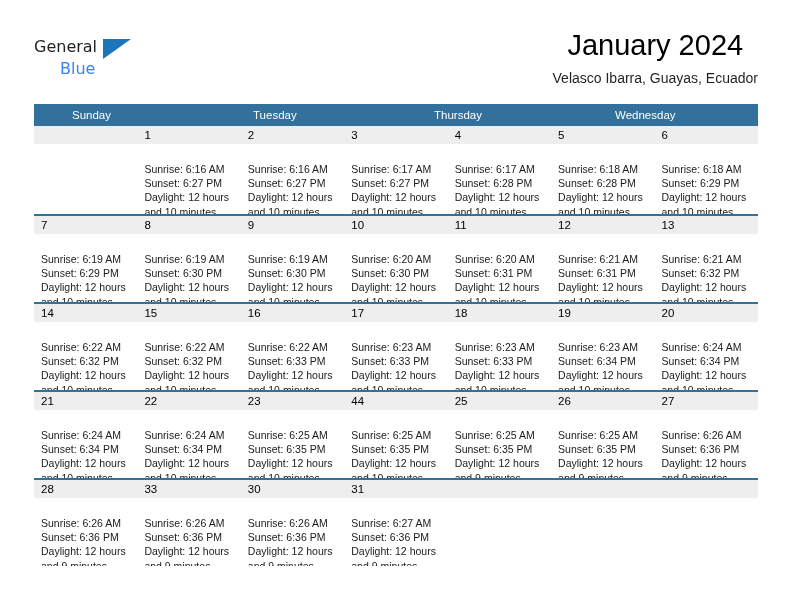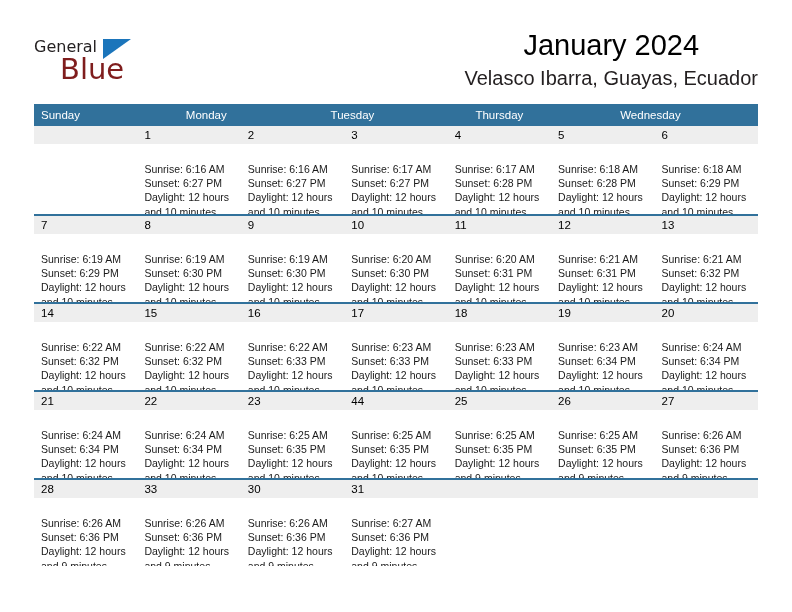--- a/index.html
+++ b/index.html
@@ -44,22 +44,22 @@
     letter-spacing: 0px;
     color: #231f20;
     line-height: 26px;
     font-family: "DejaVu Sans", sans-serif;
     font-weight: 400;
   }
   .brand-blue {
     position: absolute;
     left: 26px;
     top: 22px;
-    font-size: 29px;
-    color: #7f1d1d;
+    font-size: 16px;
+    color: #3b82f6;
     line-height: 26px;
     font-family: "DejaVu Sans", sans-serif;
     font-weight: 400;
   }
   .brand-tri {
     position: absolute;
     left: 69px;
     top: 5px;
     width: 0;
     height: 0;
@@ -75,21 +75,21 @@
   }
   .cal-title {
     font-size: 29px;
     font-weight: 400;
     color: #000000;
     line-height: 34px;
     white-space: nowrap;
   }
   .cal-subtitle {
     margin-top: 7px;
-    font-size: 20px;
+    font-size: 14px;
     font-weight: 400;
     color: #231f20;
     line-height: 18px;
     white-space: nowrap;
   }
 
   
   .calendar {
     position: absolute;
     left: 34px;
@@ -103,20 +103,21 @@
   }
   .dow {
     flex: 1 1 0;
     color: #ffffff;
     font-size: 11.5px;
     line-height: 22px;
     padding-left: 7px;
     box-sizing: border-box;
     overflow: hidden;
     white-space: nowrap;
+    margin-left: 31px;
   }
 
   .week {
     display: flex;
     border-top: 2px solid #31719b;
     height: 88px;
     box-sizing: border-box;
   }
   .week:first-of-type {
     border-top: none;
@@ -166,21 +167,20 @@
     <div class="title-block">
       <div class="cal-title">January 2024</div>
       <div class="cal-subtitle">Velasco Ibarra, Guayas, Ecuador</div>
     </div>
 
   </div>
 
   <div class="calendar">
     <div class="dow-row" id="dow-row">
         <div class="dow">Sunday</div>
-        <div class="dow">Monday</div>
         <div class="dow">Tuesday</div>
         <div class="dow">Thursday</div>
         <div class="dow">Wednesday</div>
       </div>
     <div id="weeks-container">
         <div class="week">
           <div class="cell empty">
             <div class="cell-daynum"></div>
             <div class="cell-body"></div>
           </div>

